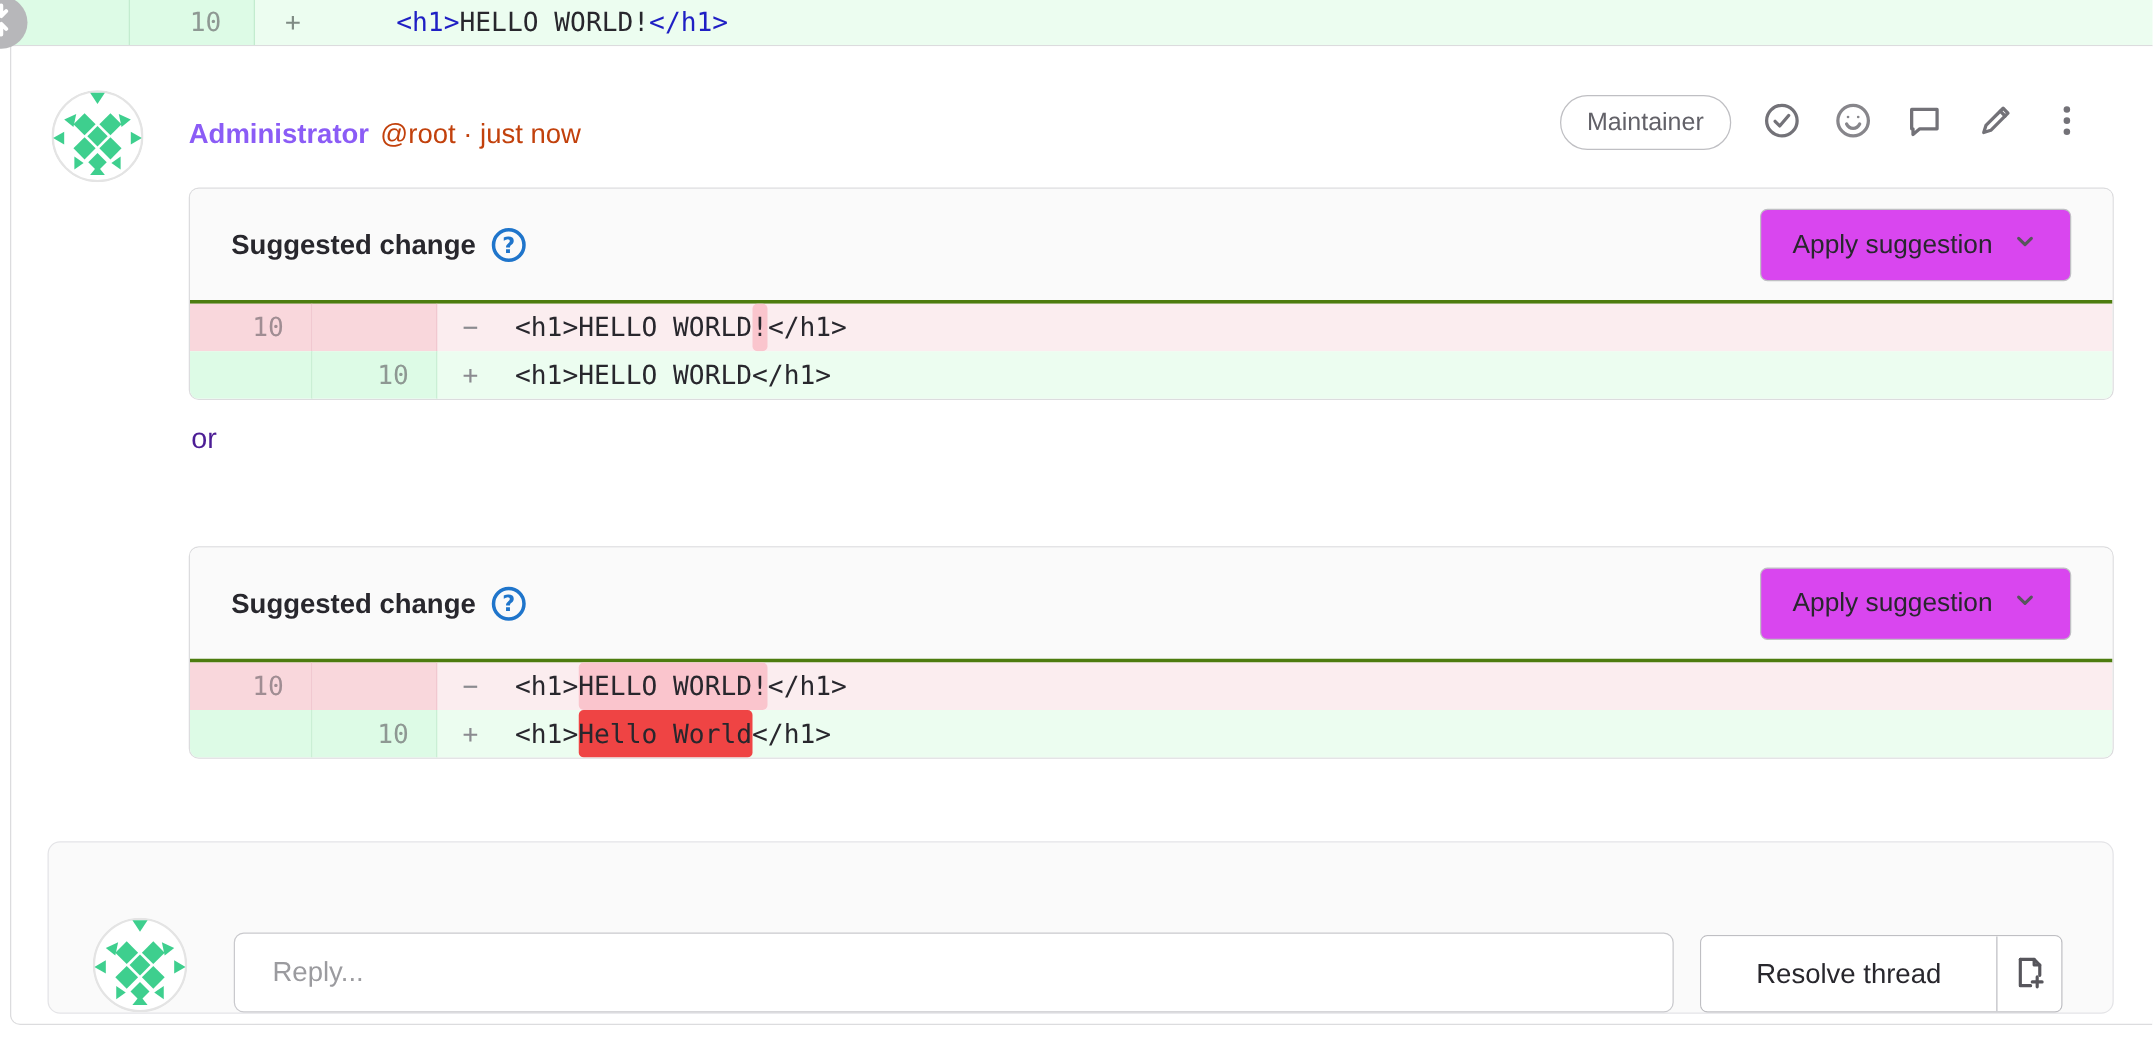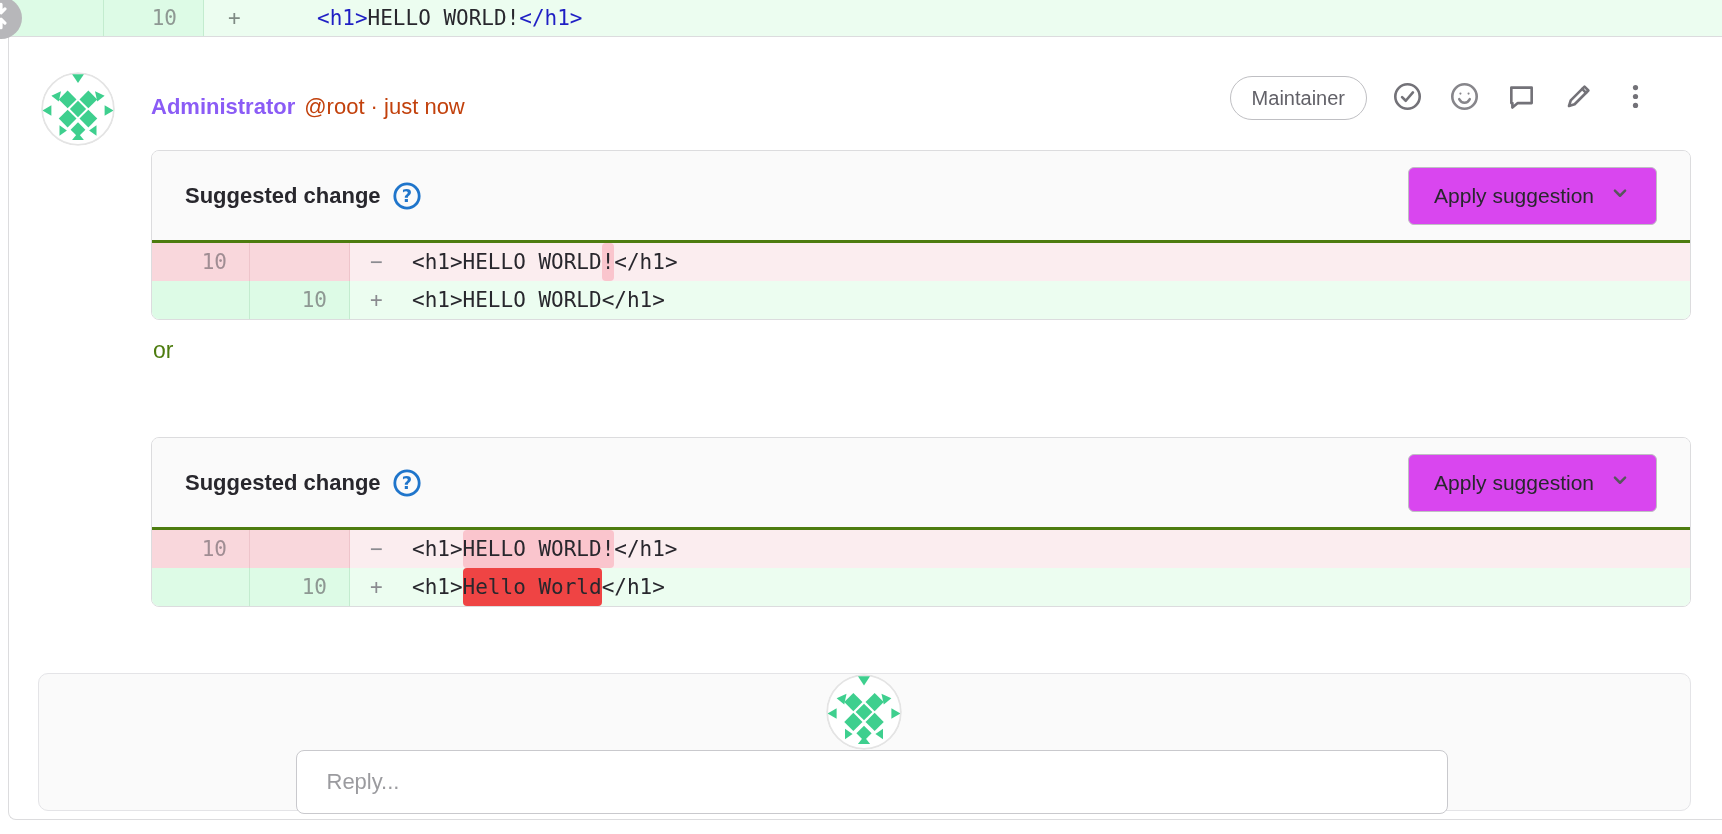--- a/index.html
+++ b/index.html
@@ -31,21 +31,21 @@
   .avatar { border-radius:50%; overflow:hidden; display:block; }
   .avatar svg { display:block; width:100%; height:100%; }
 
   .avatar-main { position:absolute; left:32px; top:35px; width:74px; height:74px; }
 
   .note-header { position:absolute; left:142px; top:52px; height:36px;
                  display:flex; align-items:center; gap:9px; font-size:22px; }
   .author { font-weight:bold; color:#8b5cf6; }
   .note-meta { color:#c2410c; }
 
-  .note-actions { position:absolute; right:70px; top:38px; height:45px;
+  .note-actions { position:absolute; right:52px; top:38px; height:45px;
                   display:flex; align-items:center; gap:23px; }
   .role-pill { height:44px; line-height:42px; padding:0 21px; border:1px solid #bfbfc3;
                border-radius:22px; color:#626168; font-size:20px; background:#fff; }
   .icon-btn { width:34px; height:34px; display:flex; align-items:center; justify-content:center;
               background:none; border:none; cursor:pointer; }
   .icon-btn svg { width:31px; height:31px; }
 
   
   .suggestion { position:absolute; left:142px; width:1540px; border:1px solid #dcdcde;
                 border-radius:8px; background:#fff; overflow:hidden; }
@@ -66,26 +66,26 @@
   .diff-row .ln2 { width:100px; }
   .diff-row .code { flex:1; display:flex; padding-left:20px; }
   .diff-row .sign { width:42px; color:#8b8b90; }
   .row-del .ln { background:#f9d7dc; border-right:1px solid #eec4cb; color:#a08d93; }
   .row-del .code { background:#fbedef; color:#28272d; }
   .row-del .hl { background:#fac5cd; border-radius:4px; }
   .row-add .ln { background:#ddfbe6; border-right:1px solid #c3eccf; color:#8e9893; }
   .row-add .code { background:#ecfdf0; color:#28272d; }
   .row-add .hl { background:#ef4444; border-radius:4px; }
 
-  .or-label { position:absolute; left:144px; top:300px; font-size:23px; color:#4d7c0f; }
+  .or-label { position:absolute; left:144px; top:300px; font-size:23px; color:#4c1d95; }
 
   
   .reply-bar { position:absolute; left:29px; top:636px; width:1653px; height:138px;
                background:#fafafa; border:1px solid #e4e4e7; border-radius:10px;
-               display:flex; align-items:center; padding-left:35px;flex-direction:column; }
+               display:flex; align-items:flex-end; padding-left:35px; }
   .avatar-reply { width:76px; height:76px; margin-right:37px; flex:none; }
   .reply-input { width:1152px; height:64px; border:1px solid #c9c9cd; border-radius:8px;
                  background:#fff; padding:0 30px; font-size:22px; color:#28272d;
                  font-family:"Liberation Sans",sans-serif; margin-right:21px; flex:none; }
   .reply-input::placeholder { color:#9b9b9f; }
   .resolve-group { display:flex; height:62px; border:1px solid #bfbfc3; border-radius:6px;
                    background:#fff; overflow:hidden; flex:none; }
   .resolve-main { padding:0 44px; font-size:22px; line-height:60px; color:#28272d;
                   background:#fff; border:none; cursor:pointer; font-family:"Liberation Sans",sans-serif; }
   .resolve-icon-btn { width:52px; border:none; border-left:1px solid #bfbfc3; background:#fff;
@@ -313,15 +313,28 @@
           <path d="M50 68 60 78 50 88 40 78z"></path>
           <polygon points="25,72 35,79 25,86"></polygon>
             <polygon points="75,72 65,79 75,86"></polygon>
           <polygon points="42,92 58,92 50,82"></polygon>
         </g>
       </svg>
     </span>
 
     <input class="reply-input" type="text" placeholder="Reply..." style="">
 
+    <div class="resolve-group">
+      <button class="resolve-main">Resolve thread</button>
+      <button class="resolve-icon-btn">
+        <span>
+          <svg viewBox="0 0 16 16" fill="none" stroke="#57565c" stroke-width="1.35" stroke-linecap="round" stroke-linejoin="round">
+            <path d="M4.4 2.4h5.9l2.4 2.4v4.4"></path>
+            <path d="M10.3 2.4v2.4h2.4"></path>
+            <path d="M4.4 2.4v11.2h4.4"></path>
+            <path d="M11.6 9.9v4.2 M9.5 12h4.2"></path>
+          </svg>
+        </span>
+      </button>
+    </div>
   </div>
 
 </div>
 
 </body></html>

